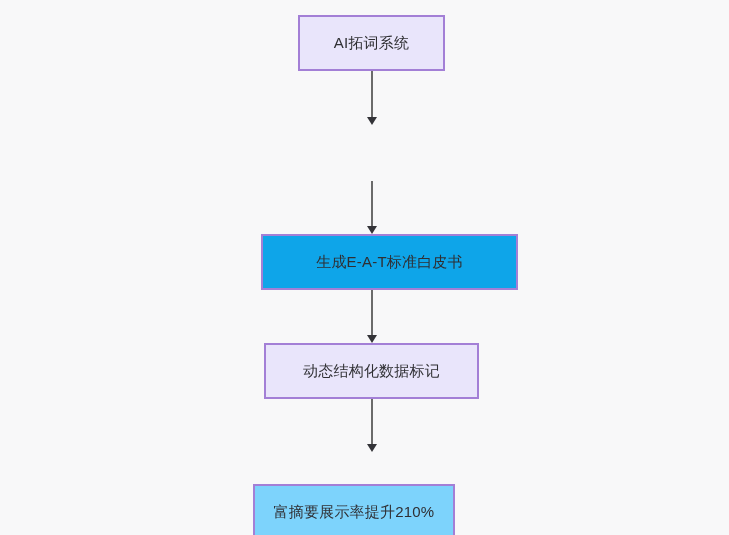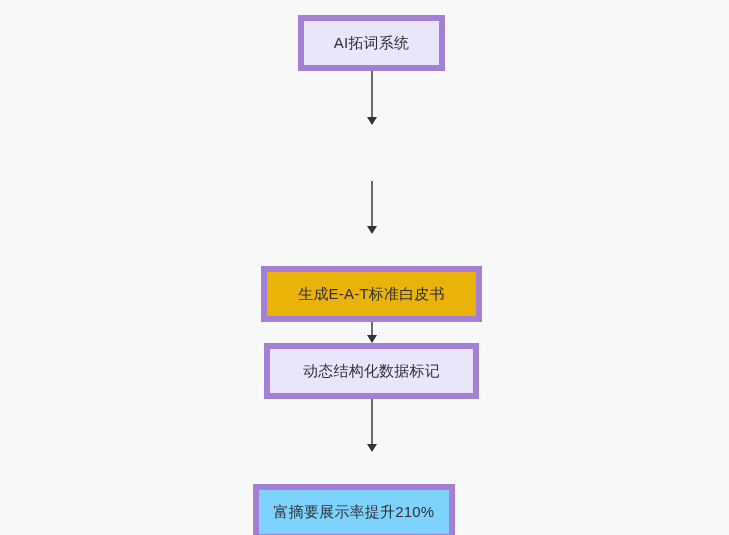--- a/index.html
+++ b/index.html
@@ -16,21 +16,21 @@
 
   #flowchart-canvas {
     position: relative;
     width: 729px;
     height: 535px;
   }
 
   .node {
     position: absolute;
     box-sizing: border-box;
-    border: 6px solid #c2410c;
+    border: 2px solid #c2410c;
     background: #e9e5fb;
     display: flex;
     align-items: center;
     justify-content: center;
     color: #2f2f33;
     font-size: 15px;
     letter-spacing: 0.2px;
     line-height: 1.2;
     white-space: nowrap;
   }
@@ -81,21 +81,21 @@
     <div class="edge-head" style="top: 45px; border-top-color: rgb(51, 51, 56);"></div>
   </div>
   <div class="edge" style="left: 372px; top: 399px;">
     <div class="edge-line" style="height: 46px; background: rgb(107, 107, 107);"></div>
     <div class="edge-head" style="top: 45px; border-top-color: rgb(51, 51, 56);"></div>
   </div>
 
   <div class="node" style="left: 298px; top: 15px; width: 147px; height: 56px; background: rgb(233, 229, 251); border-color: rgb(163, 127, 214); color: rgb(47, 47, 51);">
     <span class="node-label">AI拓词系统</span>
   </div>
-  <div class="node" style="left: 261px; top: 234px; width: 221px; height: 56px; background: #eab308; border-color: rgb(163, 127, 214); color: rgb(47, 47, 51); margin-top: 32px;">
+  <div class="node" style="left: 261px; top: 234px; width: 257px; height: 56px; background: #0ea5e9; border-color: rgb(163, 127, 214); color: rgb(47, 47, 51);">
     <span class="node-label">生成E-A-T标准白皮书</span>
   </div>
   <div class="node" style="left: 264px; top: 343px; width: 215px; height: 56px; background: rgb(233, 229, 251); border-color: rgb(163, 127, 214); color: rgb(47, 47, 51);">
     <span class="node-label">动态结构化数据标记</span>
   </div>
   <div class="node" style="left: 253px; top: 452px; width: 202px; height: 56px; background: #7dd3fc; border-color: rgb(163, 127, 214); color: rgb(47, 47, 51); margin-top: 32px;">
     <span class="node-label">富摘要展示率提升210%</span>
   </div>
 
 </div>

